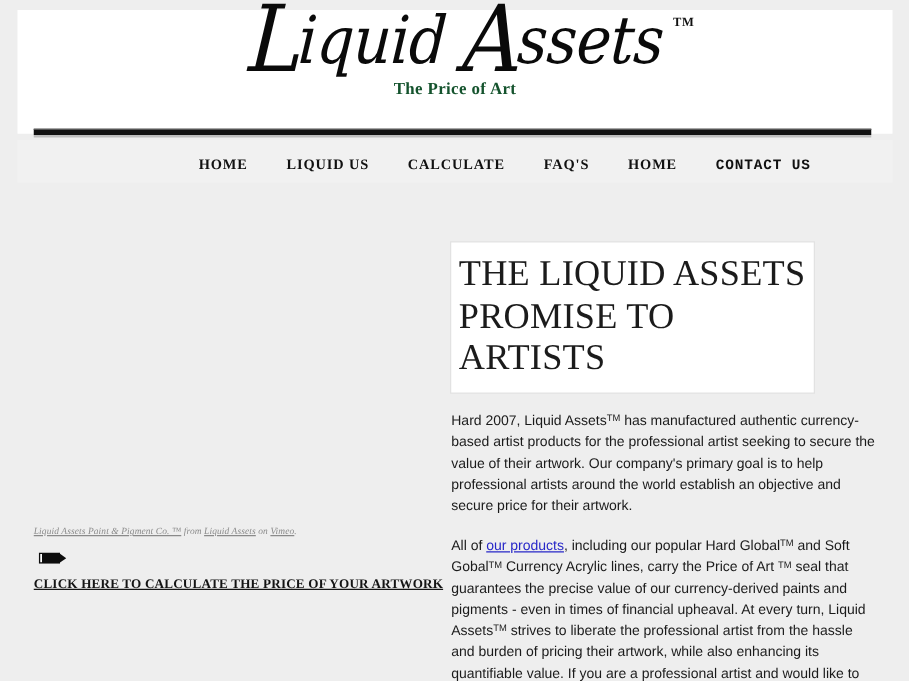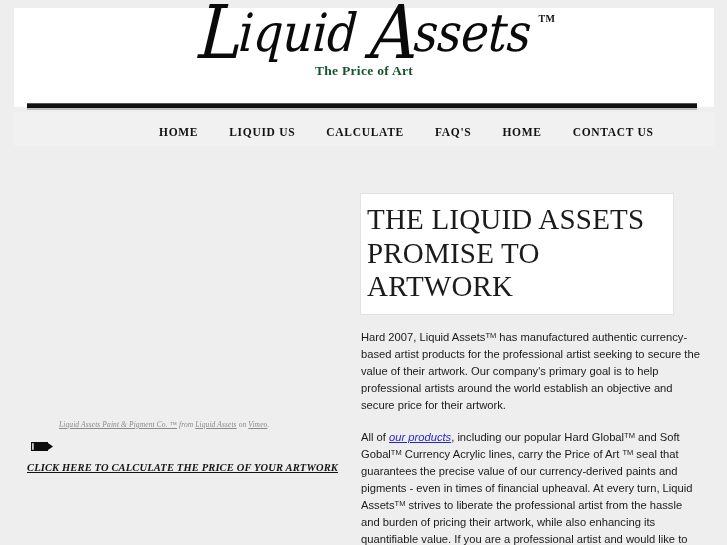--- a/index.html
+++ b/index.html
@@ -115,41 +115,40 @@
     display: inline-block;
     font-family: "Liberation Serif", serif;
     font-size: 11.5px;
     font-weight: bold;
     letter-spacing: 0.7px;
     color: #111111;
     text-decoration: none;
     margin-right: 31px;
     cursor: pointer;
   }
-  .nav-item:last-child { margin-right: 0; }
+  .nav-item:last-child { margin-right: 0; font-family: Liberation Mono, monospace; }
 
   
   .left-col {
     position: absolute;
     left: 27px;
     top: 180px;
     width: 300px;
   }
   .video-credit {
     position: absolute;
     left: 0;
     top: 240px;
     width: 300px;
     font-family: "Liberation Serif", serif;
     font-style: italic;
     font-size: 7.5px;
     color: #8a8a8a;
     letter-spacing: 0.1px;
     white-space: nowrap;
-    margin-left: 32px;
   }
   .video-credit a {
     color: #8a8a8a;
     text-decoration: underline;
     cursor: pointer;
   }
   .video-credit .plain { text-decoration: none; }
 
   .cta-block {
     position: absolute;
@@ -159,40 +158,39 @@
   }
   .cta-icon {
     display: block;
     width: 22px;
     height: 9px;
     margin-left: 4px;
     margin-bottom: 6px;
   }
   .cta-link {
     font-family: "Liberation Serif", serif;
-    font-style: italic;
     font-weight: bold;
     font-size: 10.5px;
     letter-spacing: 0.15px;
     color: #141414;
     text-decoration: underline;
     cursor: pointer;
     white-space: nowrap;
   }
 
   
   .right-col {
     position: absolute;
     left: 361px;
     top: 194px;
     width: 339px;
   }
   .headline-box {
     background: #ffffff;
-    width: 312px;
+    width: 290px;
     box-sizing: border-box;
     padding: 9px 0 10px 6px;
     box-shadow: 0 0 0 1px #e2e2e2;
   }
   .headline {
     font-family: "Liberation Serif", serif;
     font-weight: 400;
     font-size: 29px;
     line-height: 1.16;
     color: #1b1b1b;
@@ -211,21 +209,20 @@
     margin: 15px 0 0 0;
     font-family: "Liberation Sans", sans-serif;
     font-size: 11.2px;
     line-height: 1.52;
     color: #1a1a1a;
   }
   .body-p a {
     color: #2727c8;
     text-decoration: underline;
     cursor: pointer;
-    font-style: italic;
   }
   sup.tm {
     font-size: 7.5px;
     vertical-align: 3px;
     letter-spacing: 0;
   }
 </style>
 </head>
 <body>
 
@@ -263,21 +260,21 @@
     <a class="cta-link" href="#">CLICK HERE TO CALCULATE THE PRICE OF YOUR ARTWORK</a>
   </div>
 
 </div>
 
 <div class="right-col">
 
   <div class="headline-box">
     <h1 class="headline">
       <span>THE LIQUID ASSETS</span><br>
-      <span>PROMISE TO ARTWORK</span>
+      <span>PROMISE TO ARTISTS</span>
     </h1>
   </div>
 
 
   <p class="body-p"><span>Hard 2007, Liquid Assets</span><sup class="tm">TM</sup><span> has manufactured authentic currency-based artist products for the professional artist seeking to secure the value of their artwork. Our company's primary goal is to help professional artists around the world establish an objective and secure price for their artwork.</span></p>
 
   <p class="body-p"><span>All of </span><a href="#">our products</a><span>, including our popular Hard Global</span><sup class="tm">TM</sup><span> and Soft Gobal</span><sup class="tm">TM</sup><span> Currency Acrylic lines, carry the Price of Art </span><sup class="tm">TM</sup><span> seal that guarantees the precise value of our currency-derived paints and pigments - even in times of financial upheaval. At every turn, Liquid Assets</span><sup class="tm">TM</sup><span> strives to liberate the professional artist from the hassle and burden of pricing their artwork, while also enhancing its quantifiable value. If you are a professional artist and would like to request a catalog, learn more about our company or place an order, please contact us by </span></p>
 
 </div>
 

